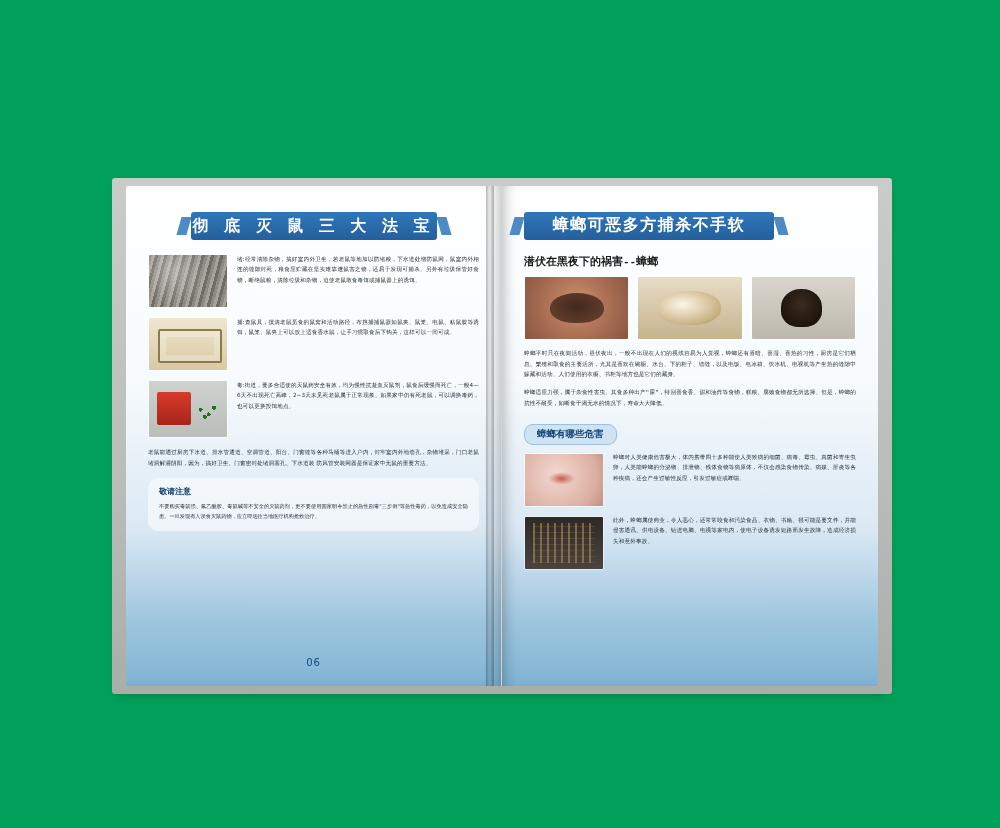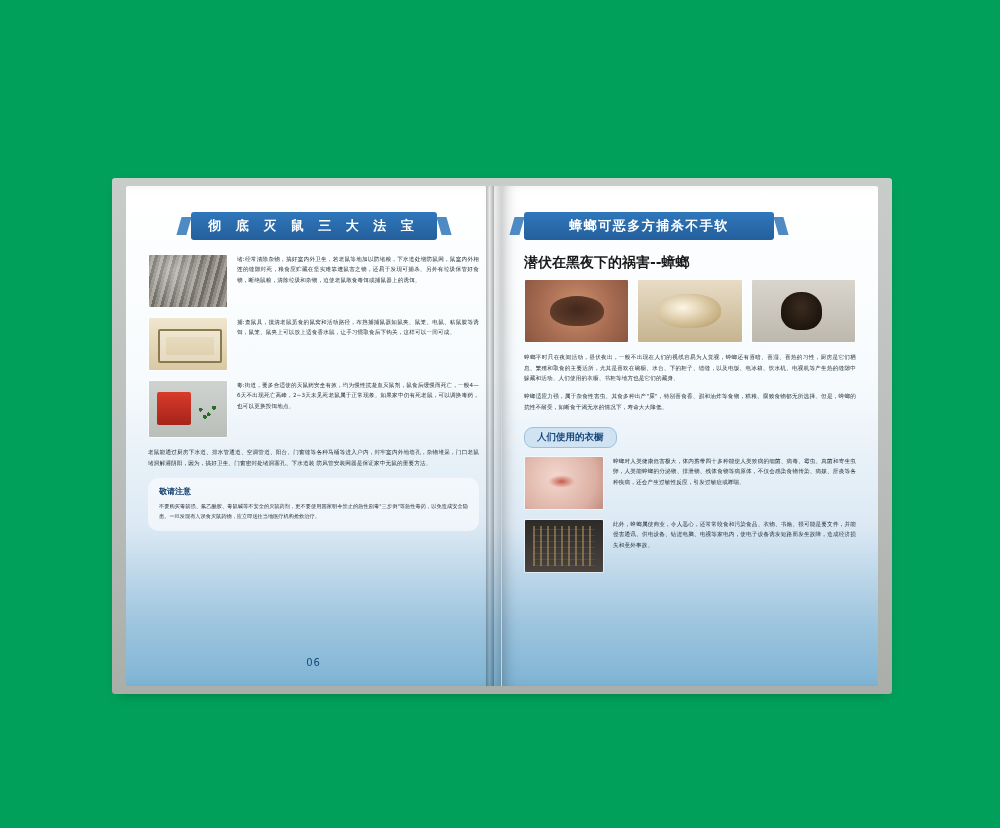--- a/index.html
+++ b/index.html
@@ -60,39 +60,40 @@
     overflow: hidden;
   }
   .page.left {
     border-right: 1px solid #cfd6d8;
     box-shadow: inset -10px 0 16px -10px rgba(0,0,0,0.35);
     border-radius: 2px 0 0 2px;
   }
   .page.right {
     box-shadow: inset 10px 0 16px -10px rgba(0,0,0,0.35);
     border-radius: 0 2px 2px 0;
+    font-family: Liberation Mono, monospace;
   }
   .spine {
     position: absolute;
     left: 374px;
     top: 8px;
     width: 8px;
     height: 500px;
     background: linear-gradient(90deg, rgba(0,0,0,0.28), rgba(0,0,0,0.06) 45%, rgba(0,0,0,0.28));
   }
 
   
   .title-banner {
     margin: 0 auto 14px auto;
     width: 246px;
     height: 28px;
     background: linear-gradient(180deg,#2f77bb,#245f9c);
     border-radius: 3px;
     color: #ffffff;
-    font-size: 13px;
+    font-size: 16px;
     font-weight: bold;
     letter-spacing: 5px;
     text-align: center;
     line-height: 28px;
     position: relative;
   }
   .title-banner::before,
   .title-banner::after {
     content: "";
     position: absolute;
@@ -108,21 +109,21 @@
 
   .title-banner.right-title {
     width: 250px;
     letter-spacing: 1.5px;
     margin-left: 0;
     margin-right: auto;
     text-align: center;
   }
 
   .sub-head {
-    font-size: 14px;
+    font-size: 11px;
     font-weight: bold;
     color: #1b1b1b;
     margin: 4px 0 7px 0;
   }
   .pill-head {
     display: inline-block;
     background: #cfe3f2;
     border: 1px solid #9cc0dd;
     border-radius: 9px;
     color: #16457a;
@@ -382,21 +383,21 @@
         </div>
         <div class="shot">
           <div class="ph ph-roach3"></div>
         </div>
       </div>
 
       <div class="para">蟑螂平时只在夜间活动，昼伏夜出，一般不出现在人们的视线容易为人觉视，蟑螂还有喜暗、喜湿、喜热的习性，厨房是它们栖息、繁殖和取食的主要活所，尤其是喜欢在碗橱、水台、下的柜子、墙缝，以及电饭、电冰箱、饮水机、电视机等产生热的缝隙中躲藏和活动。人们使用的衣橱、书柜等地方也是它们的藏身。</div>
 
       <div class="para">蟑螂适应力强，属于杂食性害虫。其食多种出产"屎"，特别喜食香、甜和油炸等食物，糕粮、腐败食物都无所选择。但是，蟑螂的抗性不耐受，如断食干渴无水的情况下，寿命大大降低。</div>
 
-      <div class="pill-head">人们使用的衣橱</div>
+      <div class="pill-head">蟑螂有哪些危害</div>
 
       <div class="row">
         <div class="thumb">
           <div class="ph ph-skin"></div>
         </div>
         <div class="body-text">蟑螂对人类健康危害极大，体内携带四十多种能使人类致病的细菌、病毒、霉虫、真菌和寄生虫卵，人类能蟑螂的分泌物、排泄物、残体食物等病原体，不仅会感染食物传染、病媒、肝炎等各种疾病，还会产生过敏性反应，引发过敏症或哮喘。</div>
       </div>
 
       <div class="row">
         <div class="thumb">

